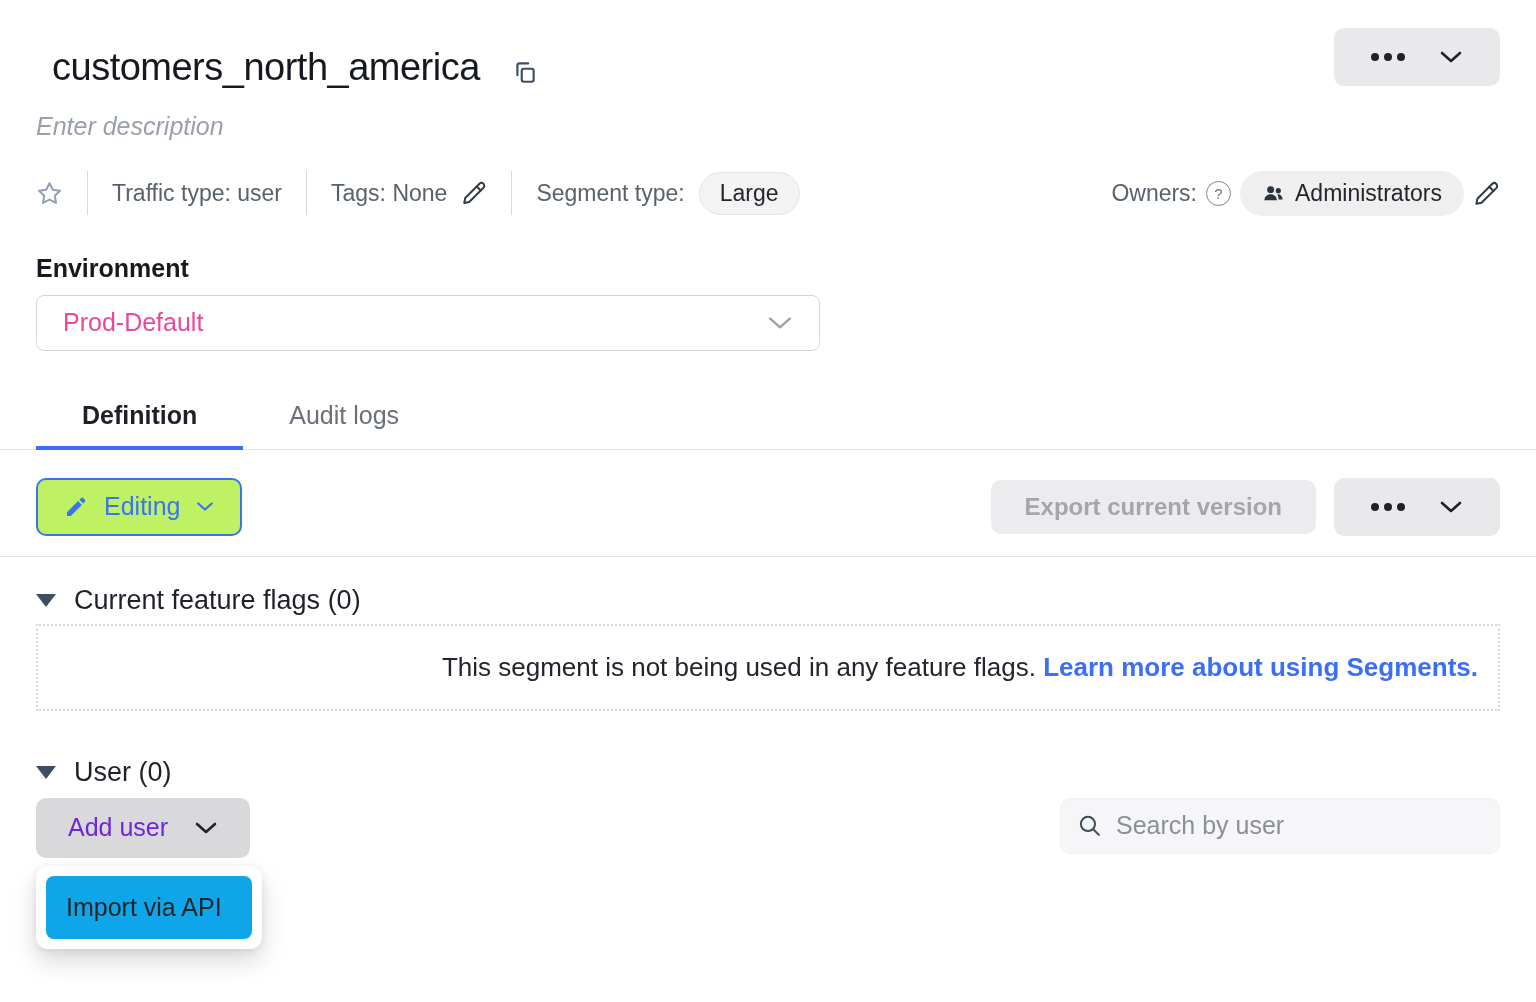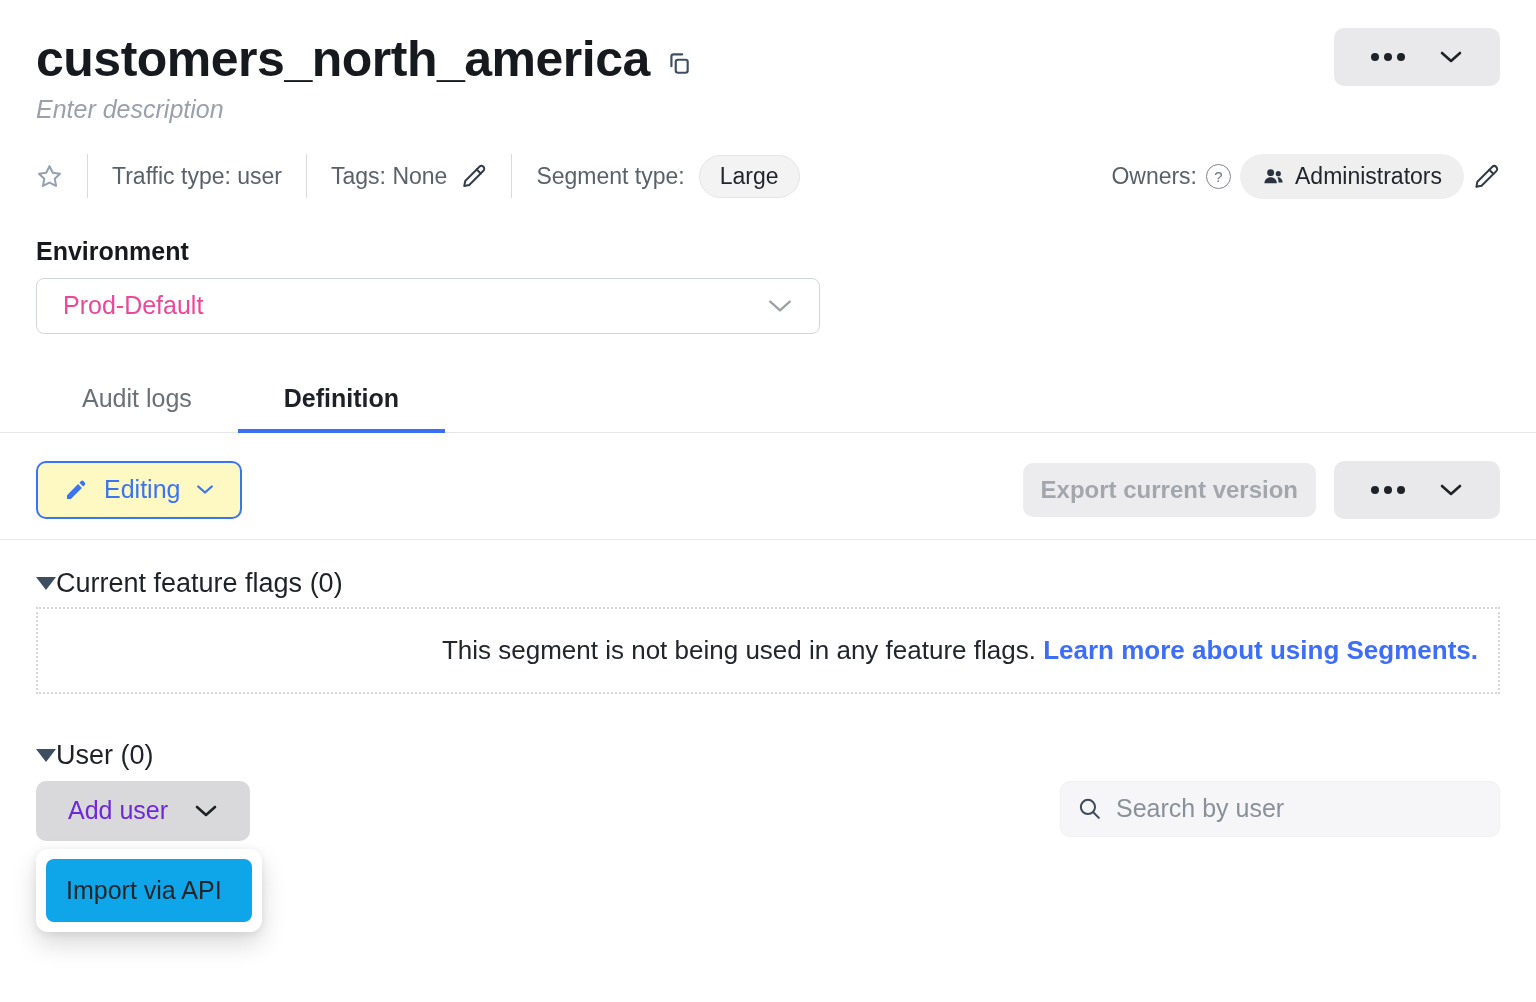--- a/index.html
+++ b/index.html
@@ -7,21 +7,21 @@
   body {
     width: 1536px; height: 1002px; overflow: hidden;
     background: #ffffff; color: #1d2127;
     font-family: "Liberation Sans", "DejaVu Sans", sans-serif;
   }
   .page { padding: 28px 36px 0; position: relative; }
 
   
   .header-row { display: flex; align-items: flex-start; justify-content: space-between; }
   .title-wrap { display: flex; align-items: center; gap: 16px; }
-  h1.title { margin: 0; font-size: 50px; font-weight: 700; letter-spacing: -0.5px; color: #16191e; line-height: 1.25; }
+  h1.title { margin: 16px; font-size: 38px; font-weight: 400; letter-spacing: -0.5px; color: #16191e; line-height: 1.25; }
   .copy-btn { background: none; border: none; padding: 0; cursor: pointer; margin-top: 8px; display: flex; }
   .icon { display: inline-flex; align-items: center; justify-content: center; }
 
   .menu-btn {
     width: 166px; height: 58px; border: none; border-radius: 10px;
     background: #e9e9eb; display: flex; align-items: center; justify-content: center;
     gap: 34px; cursor: pointer;
   }
   .dots { display: flex; gap: 5px; }
   .dots i { width: 8px; height: 8px; border-radius: 50%; background: #1f2226; }
@@ -54,35 +54,35 @@
   .env-select .chev { margin-left: auto; }
 
   
   .tabs { margin-top: 38px; display: flex; border-bottom: 1px solid #e4e5e7; margin-left: -36px; margin-right: -36px; padding: 0 36px; }
   .tab { padding: 12px 46px 16px; font-size: 25px; color: #6a7077; cursor: pointer; border-bottom: 4px solid transparent; margin-bottom: -1px; }
   .tab.active { color: #1d2127; font-weight: 700; border-bottom-color: #3b6ef5; }
 
   
   .toolbar { margin-top: 28px; display: flex; align-items: center; }
   .editing-btn {
-    height: 58px; padding: 0 26px; border: 2px solid #3b74f1; border-radius: 10px; background: #fef9c3;
+    height: 58px; padding: 0 26px; border: 2px solid #3b74f1; border-radius: 10px; background: #bef264;
     color: #3b74f1; font-size: 25px; display: flex; align-items: center; gap: 16px; cursor: pointer;
     font-family: inherit;
   }
   .toolbar-right { margin-left: auto; display: flex; align-items: center; gap: 18px; }
   .export-btn {
-    height: 54px; padding: 0 18px; border: none; border-radius: 10px; background: #ececee;
+    height: 54px; padding: 0 34px; border: none; border-radius: 10px; background: #ececee;
     color: #a3a7ad; font-size: 24px; font-weight: 700; cursor: default; font-family: inherit;
   }
   .menu-btn.small { height: 58px; }
 
   .hdiv { margin: 20px -36px 0; height: 1px; background: #e6e7e9; }
 
   
-  .section-head { margin-top: 28px; display: flex; align-items: center; font-size: 27px; color: #1e2228; cursor: pointer; }
+  .section-head { margin-top: 28px; display: flex; align-items: center; gap: 18px; font-size: 27px; color: #1e2228; cursor: pointer; }
   .tri-down { width: 0; height: 0; border-left: 10px solid transparent; border-right: 10px solid transparent; border-top: 13px solid #3d4e60; }
 
   .dotted-box {
     margin-top: 8px; border: 2px dotted #d4d6d9; padding: 26px 20px; text-align: right;
     font-size: 26px; color: #22262c;
   }
   .dotted-box a { color: #3d6ef7; font-weight: 700; text-decoration: none; cursor: pointer; }
 
   .user-head { margin-top: 46px; }
 
@@ -202,22 +202,22 @@
   <div class="env-select">
     <span>Prod-Default</span>
     <span class="chev icon">
       <svg width="26" height="16" viewBox="0 0 24 14" fill="none" stroke="#9aa1a9" stroke-width="2.2" stroke-linecap="round" stroke-linejoin="round">
         <polyline points="3,3 12,11 21,3"></polyline>
       </svg>
     </span>
   </div>
 
   <div class="tabs">
+    <div class="tab active">Definition</div>
     <div class="tab">Audit logs</div>
-    <div class="tab active">Definition</div>
   </div>
 
   <div class="toolbar">
     <button class="editing-btn">
       <span class="icon">
         <svg width="24" height="24" viewBox="0 0 24 24" fill="#3b74f1">
           <path d="M3 17.2V21h3.8L17.9 9.9l-3.8-3.8L3 17.2z"></path>
           <path d="M20.7 7.1a1.9 1.9 0 0 0 0-2.7l-1.1-1.1a1.9 1.9 0 0 0-2.7 0l-1.5 1.5 3.8 3.8 1.5-1.5z"></path>
         </svg>
       </span>

